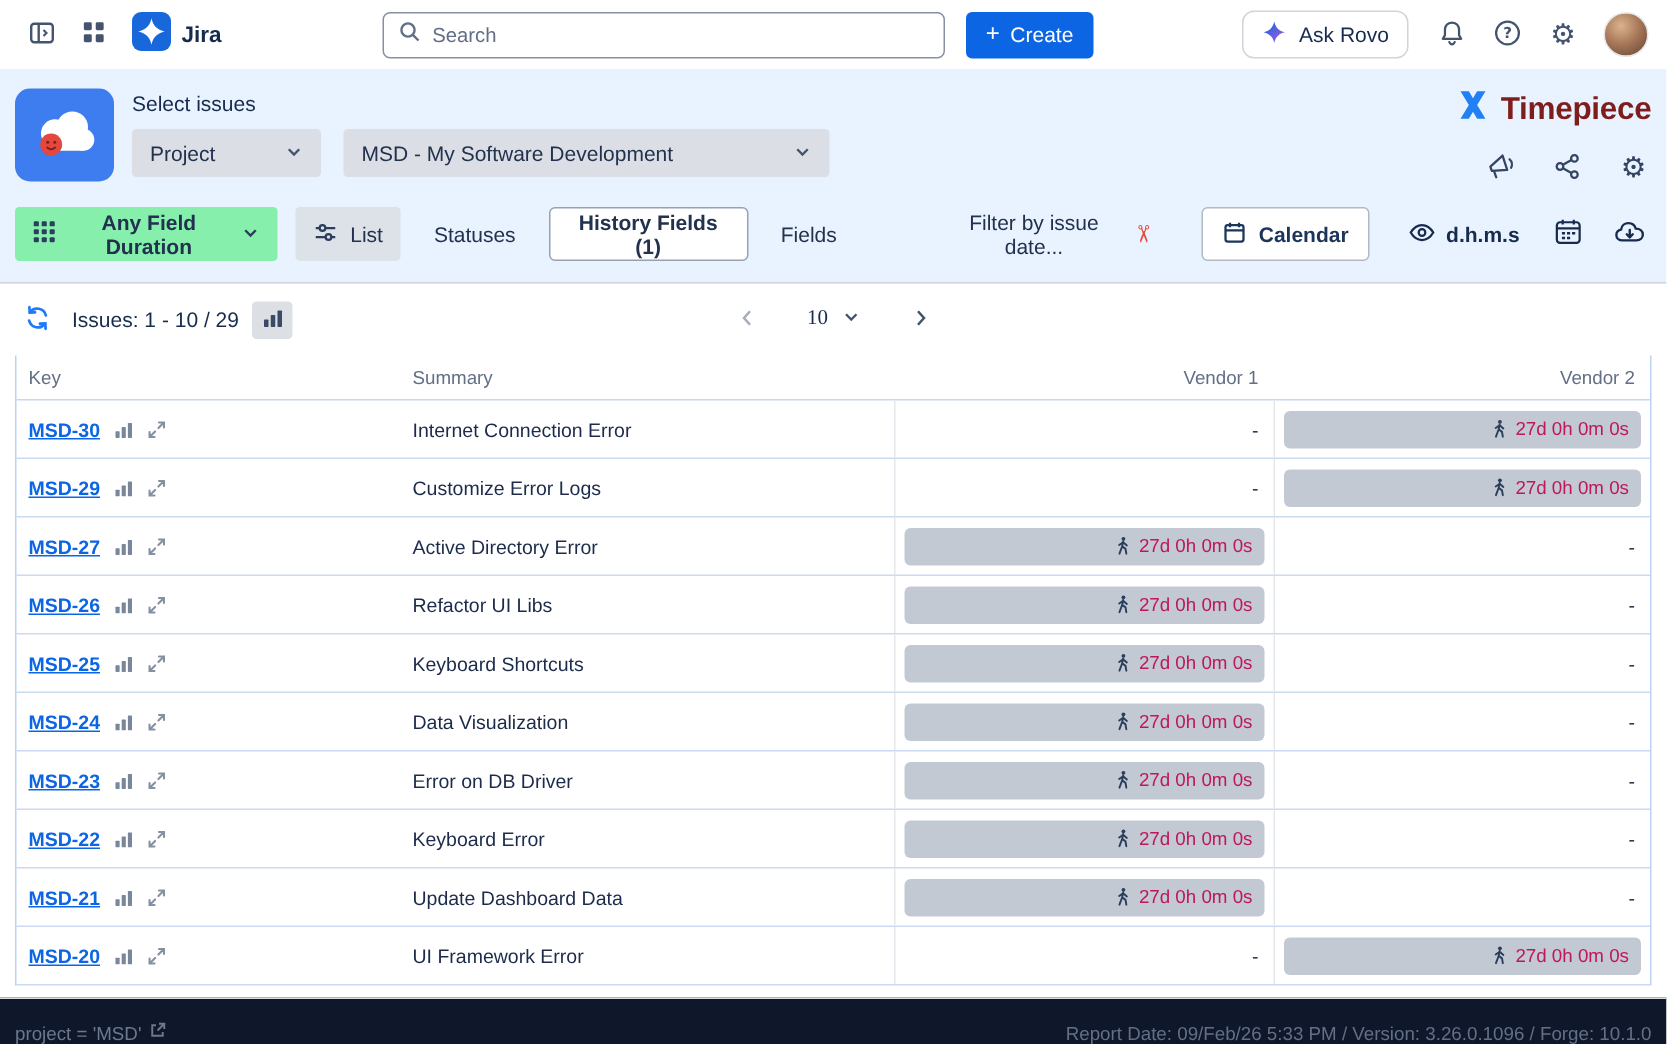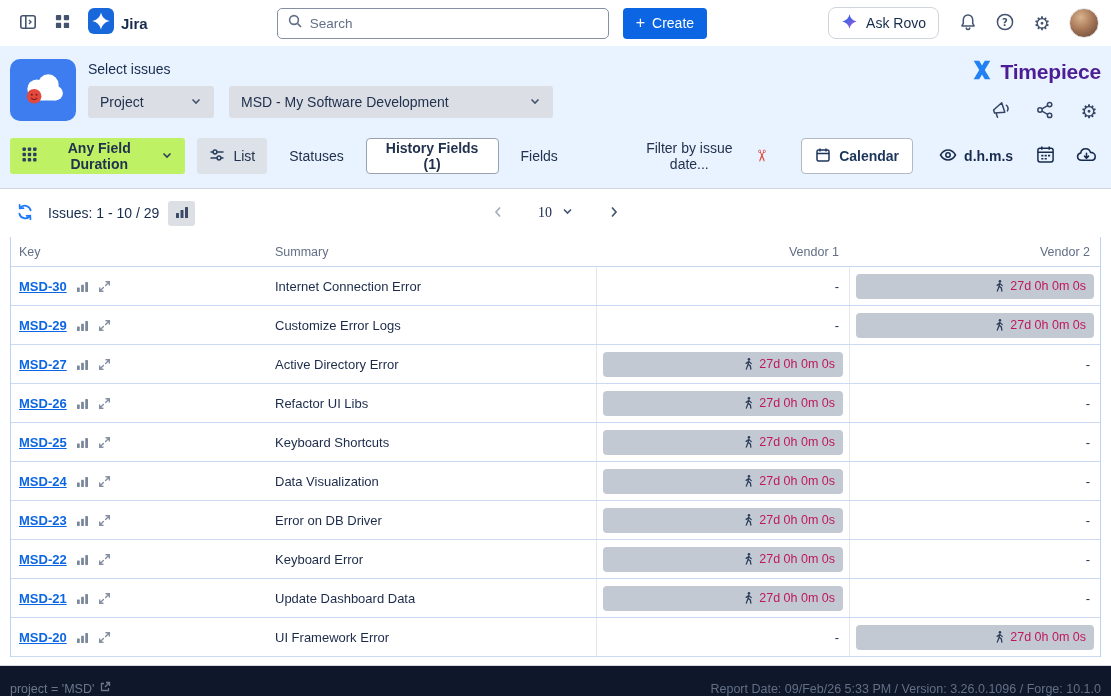--- a/index.html
+++ b/index.html
@@ -10,21 +10,21 @@
   }
   .app { display:flex; flex-direction:column; width:1111px; height:696px; }
 
   
   .topbar { height:46px; flex:0 0 46px; display:flex; align-items:center; padding:0 12px; background:#fff; }
   .tb-left { display:flex; align-items:center; gap:2px; }
   .icon-btn { width:32px; height:32px; border:none; background:transparent; border-radius:4px; display:grid; place-items:center; cursor:pointer; }
   .jira-brand { display:flex; align-items:center; gap:7px; padding:0 8px; cursor:pointer; }
   .jira-name { font-size:15px; font-weight:600; color:#172B4D; }
   .tb-center { flex:1; display:flex; align-items:center; justify-content:center; gap:14px; }
-  .search-box { width:332px; height:31px; border:1px solid #8590A2; border-radius:5px; background:#fff; display:flex; align-items:center; gap:7px; padding:0 9px; }
+  .search-box { width:375px; height:31px; border:1px solid #8590A2; border-radius:5px; background:#fff; display:flex; align-items:center; gap:7px; padding:0 9px; }
   .search-box input { border:none; outline:none; flex:1; font-size:13.5px; font-family:inherit; color:#172B4D; background:transparent; }
   .search-box input::placeholder { color:#626F86; }
   .create-btn { height:31px; background:#0C66E4; color:#fff; border:none; border-radius:4px; padding:0 13px; font-size:14px; font-weight:500; font-family:inherit; display:flex; align-items:center; gap:7px; cursor:pointer; }
   .create-btn .plus { font-size:16px; font-weight:400; line-height:1; margin-top:-1px; }
   .tb-right { display:flex; align-items:center; gap:5px; }
   .rovo-btn { height:32px; background:#fff; border:1px solid #D0D4DB; border-radius:8px; padding:0 12px; display:flex; align-items:center; gap:8px; font-size:14px; font-weight:500; font-family:inherit; color:#172B4D; cursor:pointer; margin-right:8px; }
   .gear-glyph { font-size:19px; color:#44546F; line-height:1; }
   .avatar { width:30px; height:30px; border-radius:50%; margin-left:6px; cursor:pointer;
     background: radial-gradient(circle at 38% 30%, #d9b48d 0%, #a9795a 45%, #5f4130 100%); border:1px solid #e3e5e8; }
 
@@ -33,28 +33,28 @@
   .panel-top { display:flex; align-items:flex-start; }
   .app-tile { width:66px; height:62px; border-radius:10px; background:#3D7DF0; display:grid; place-items:center; flex:0 0 66px; }
   .select-block { margin-left:12px; }
   .select-label { font-size:14px; color:#172B4D; margin:2px 0 9px 0; }
   .selects { display:flex; gap:15px; }
   .gray-select { height:32px; background:#DBDFE5; border:none; border-radius:3px; padding:0 12px; display:inline-flex; align-items:center; justify-content:space-between; gap:10px; font-size:14px; font-family:inherit; color:#22324E; cursor:pointer; }
   .gray-select.scope { width:126px; }
   .gray-select.project { width:324px; }
   .brand-block { position:absolute; right:10px; top:12px; text-align:right; }
   .brand-row { display:flex; align-items:center; justify-content:flex-end; gap:6px; cursor:default; }
-  .brand-name { font-size:21px; font-weight:700; color:#4c1d95; letter-spacing:-0.2px; }
+  .brand-name { font-size:21px; font-weight:700; color:#7f1d1d; letter-spacing:-0.2px; }
   .brand-icons { margin-top:13px; display:flex; gap:20px; justify-content:flex-end; align-items:center; }
   .brand-icons .icon-btn { width:24px; height:24px; }
 
   
   .toolbar { display:flex; align-items:center; margin-top:17px; gap:12px; }
   .tb-btn { height:36px; border:none; background:transparent; border-radius:3px; display:inline-flex; align-items:center; gap:8px; padding:0 10px; font-size:14px; font-family:inherit; color:#22324E; cursor:pointer; font-weight:500; }
-  .tb-btn.any-field { background:#bef264; padding:0 12px; font-weight:600; }
+  .tb-btn.any-field { background:#86efac; padding:0 12px; font-weight:600; }
   .tb-btn.list-btn { background:#DDE2E8; padding:0 12px; }
   .tb-btn.outline { background:#fff; border:1px solid #97A2B1; border-radius:4px; padding:0 14px; font-weight:600; }
   .tb-btn.filter-link { margin-left:42px; gap:7px; }
   .toolbar .spacer { flex:1; }
   .tb-btn.calendar-btn { background:#fff; border:1px solid #B0B9C4; border-radius:4px; padding:0 13px; font-weight:600; color:#1C355B; }
   .dhms { display:flex; align-items:center; gap:7px; font-size:14px; font-weight:600; color:#172B4D; margin-left:14px; cursor:pointer; }
   .scissors { color:#E2483D; display:inline-block; transform:rotate(90deg); font-size:16px; line-height:1; }
 
   
   main { flex:1; padding:0 10px; overflow:hidden; background:#fff; }

